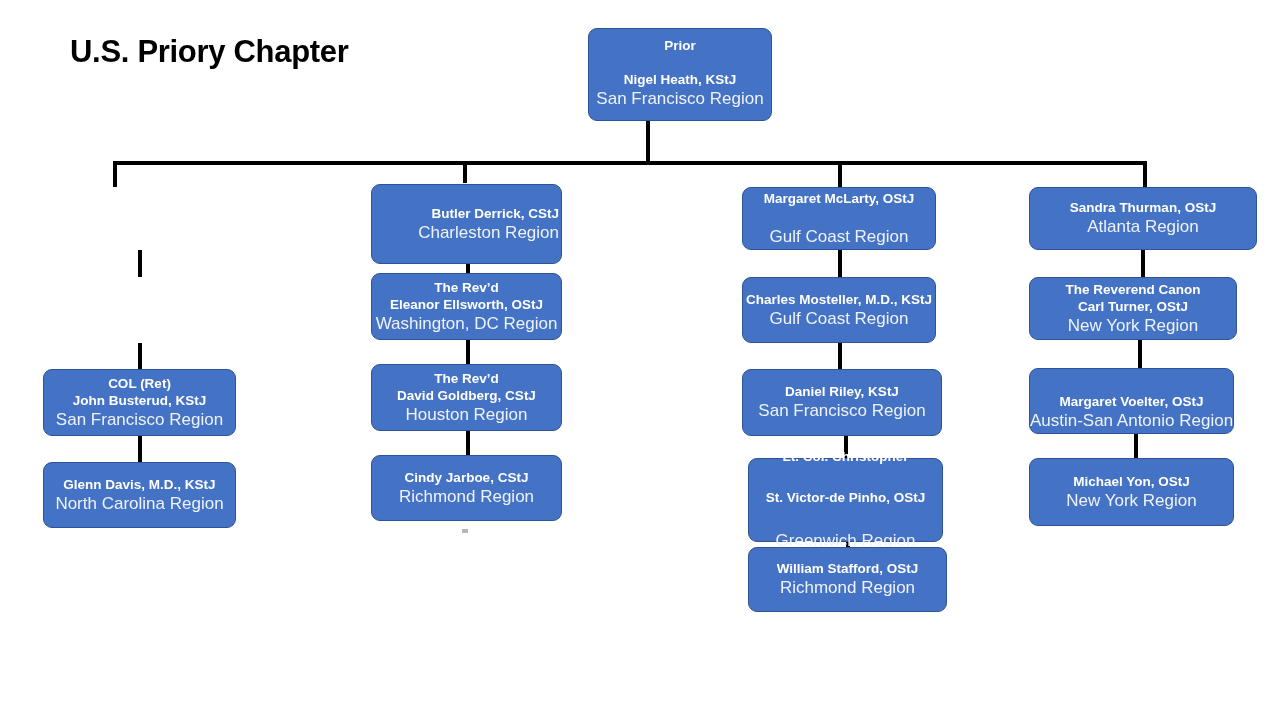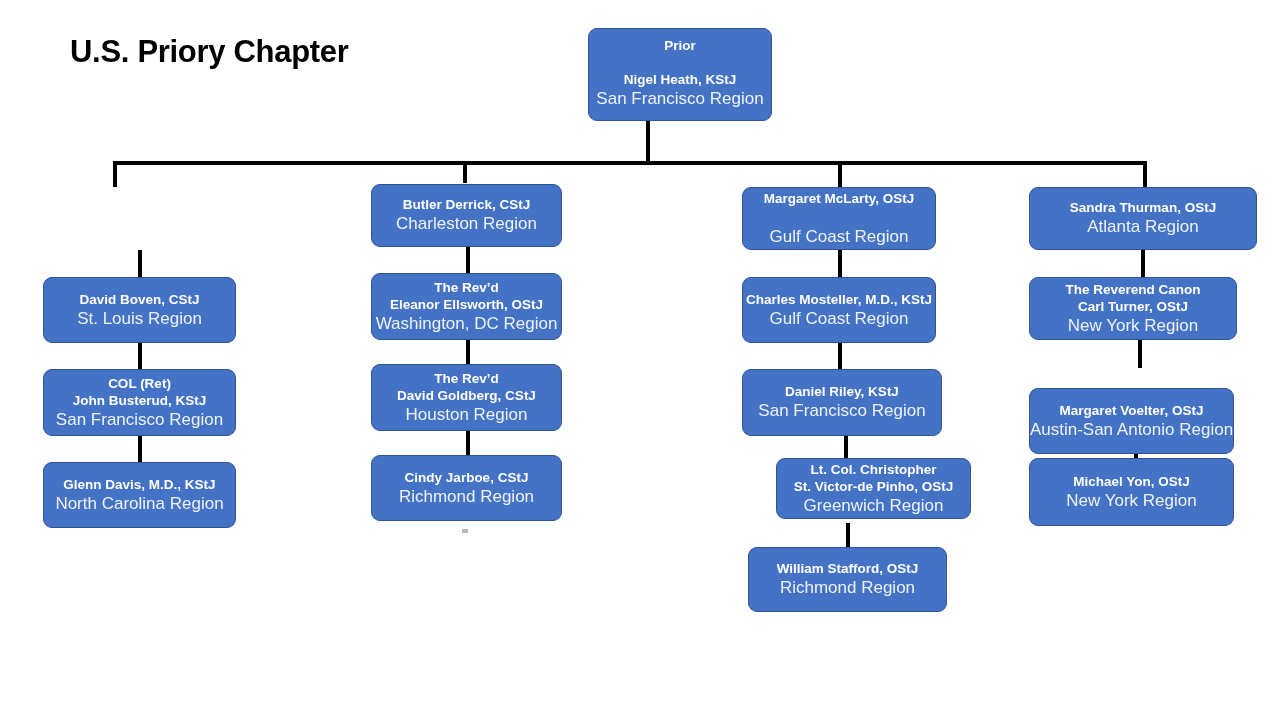--- a/index.html
+++ b/index.html
@@ -109,35 +109,31 @@
   <div class="conn conn-v" style="left:1138px; top:340px; height:28px;"></div>
   <div class="conn conn-v" style="left:1134px; top:434px; height:24px;"></div>
 
   <div class="node root" style="left:556px; top:28px; width:184px; height:93px;margin-left:32px;">
     <div class="role">Prior</div>
     <div class="gap"></div>
     <div class="nm">Nigel Heath, KStJ</div>
     <div class="rg">San Francisco Region</div>
   </div>
 
-  <div class="node" style="left:43px; top:277px; width:193px; height:66px;">
-    <div class="nm">David Boven, CStJ</div>
-    <div class="rg">St. Louis Region</div>
-  </div>
   <div class="node" style="left:43px; top:369px; width:193px; height:67px;">
     <div class="nm">COL (Ret)</div>
     <div class="nm">John Busterud, KStJ</div>
     <div class="rg">San Francisco Region</div>
   </div>
   <div class="node" style="left:43px; top:462px; width:193px; height:66px;">
     <div class="nm">Glenn Davis, M.D., KStJ</div>
     <div class="rg">North Carolina Region</div>
   </div>
 
-  <div class="node" style="left:371px; top:184px; width:191px; height:63px;">
+  <div class="node" style="left:371px; top:184px; width:191px; height:80px;align-items:flex-end;">
     <div class="nm">Butler Derrick, CStJ</div>
     <div class="rg">Charleston Region</div>
   </div>
   <div class="node" style="left:371px; top:273px; width:191px; height:67px;">
     <div class="nm">The Rev’d</div>
     <div class="nm">Eleanor Ellsworth, OStJ</div>
     <div class="rg">Washington, DC Region</div>
   </div>
   <div class="node" style="left:371px; top:364px; width:191px; height:67px;">
     <div class="nm">The Rev’d</div>
@@ -156,40 +152,40 @@
     <div class="rg">Gulf Coast Region</div>
   </div>
   <div class="node overflow" style="left:742px; top:277px; width:194px; height:66px;">
     <div class="nm">Charles Mosteller, M.D., KStJ</div>
     <div class="rg">Gulf Coast Region</div>
   </div>
   <div class="node" style="left:742px; top:369px; width:200px; height:67px;">
     <div class="nm">Daniel Riley, KStJ</div>
     <div class="rg">San Francisco Region</div>
   </div>
-  <div class="node" style="left:776px; top:458px; width:195px; height:61px;">
+  <div class="node" style="left:748px; top:458px; width:195px; height:84px;gap:24px;">
     <div class="nm">Lt. Col. Christopher</div>
     <div class="nm">St. Victor-de Pinho, OStJ</div>
     <div class="rg">Greenwich Region</div>
   </div>
   <div class="node" style="left:748px; top:547px; width:199px; height:65px;">
     <div class="nm">William Stafford, OStJ</div>
     <div class="rg">Richmond Region</div>
   </div>
 
   <div class="node" style="left:1029px; top:187px; width:228px; height:63px;">
     <div class="nm">Sandra Thurman, OStJ</div>
     <div class="rg">Atlanta Region</div>
   </div>
   <div class="node" style="left:1029px; top:277px; width:208px; height:63px;">
     <div class="nm">The Reverend Canon</div>
     <div class="nm">Carl Turner, OStJ</div>
     <div class="rg">New York Region</div>
   </div>
-  <div class="node" style="left:1029px; top:388px; width:205px; height:66px;">
+  <div class="node" style="left:1029px; top:368px; width:205px; height:66px;justify-content:flex-end;">
     <div class="nm">Margaret Voelter, OStJ</div>
     <div class="rg">Austin-San Antonio Region</div>
   </div>
   <div class="node" style="left:1029px; top:458px; width:205px; height:68px;">
     <div class="nm">Michael Yon, OStJ</div>
     <div class="rg">New York Region</div>
   </div>
 
 </div>
 

